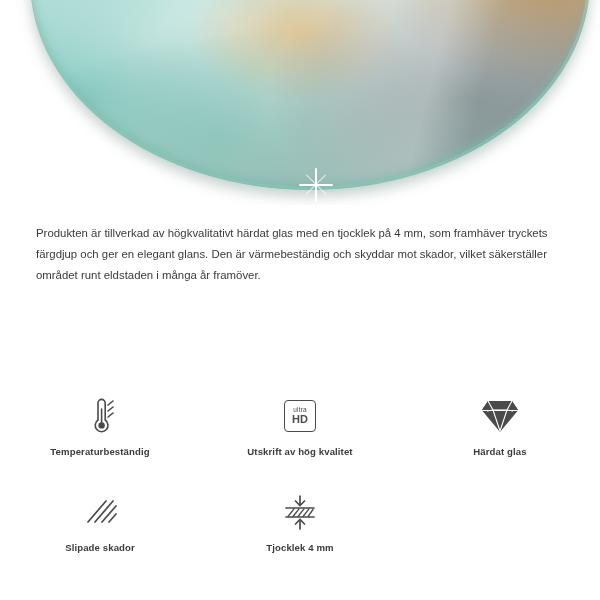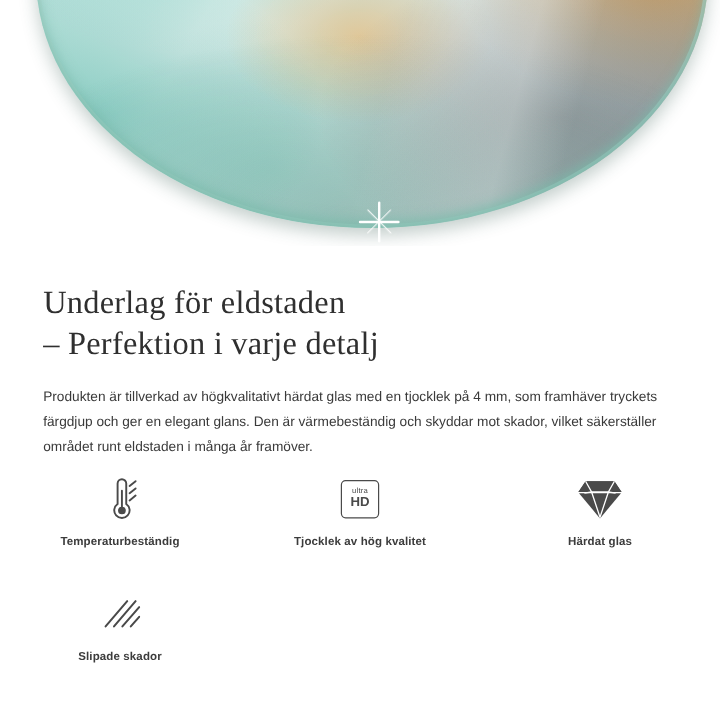--- a/index.html
+++ b/index.html
@@ -164,24 +164,20 @@
   <div class="hero-edge"></div>
   <div class="hero-sparkle">
     <span class="s-h"></span>
       <span class="s-v"></span>
       <span class="s-d1"></span>
       <span class="s-d2"></span>
   </div>
 </div>
 
 <div class="content">
-  <h1 class="headline">
-    <span>Underlag för eldstaden</span>
-    <span class="line2">– Perfektion i varje detalj</span>
-  </h1>
   <p class="body-copy">Produkten är tillverkad av högkvalitativt härdat glas med en tjocklek på 4 mm, som framhäver tryckets färgdjup och ger en elegant glans. Den är värmebeständig och skyddar mot skador, vilket säkerställer området runt eldstaden i många år framöver.</p>
 </div>
 
 <div class="features">
 
   <div class="feature">
     <div class="feature-icon">
       <svg width="34" height="40" viewBox="0 0 34 40" fill="none" stroke="#4a4a4a" stroke-width="1.6" stroke-linecap="round">
         <path d="M15 7a3.6 3.6 0 0 1 7.2 0v17a6.4 6.4 0 1 1-7.2 0z"></path>
         <circle cx="18.6" cy="29.4" r="3.2" fill="#4a4a4a" stroke="none"></circle>
@@ -194,21 +190,21 @@
     <div class="feature-label">Temperaturbeständig</div>
   </div>
 
   <div class="feature">
     <div class="feature-icon">
       <div class="ultrahd-box">
         <span class="u1">ultra</span>
         <span class="u2">HD</span>
       </div>
     </div>
-    <div class="feature-label">Tjocklek av hög kvalitet</div>
+    <div class="feature-label">Utskrift av hög kvalitet</div>
   </div>
 
 
   <div class="feature">
     <div class="feature-icon">
       <svg width="38" height="34" viewBox="0 0 38 34" fill="#4a4a4a">
         <path d="M19 33L1.5 12h35z"></path>
         <path d="M7 2h24l6 9H1z"></path>
         <path d="M7 2l-6 9h36l-6-9z" fill="#4a4a4a"></path>
         <g stroke="#ffffff" stroke-width="1.1" fill="none">
@@ -227,14 +223,34 @@
       <svg width="34" height="34" viewBox="0 0 34 34" fill="none" stroke="#4a4a4a" stroke-width="1.7" stroke-linecap="round">
         <line x1="5" y1="27" x2="23" y2="6"></line>
         <line x1="12" y1="27" x2="30" y2="6"></line>
         <line x1="19" y1="27" x2="33" y2="11"></line>
         <line x1="26" y1="27" x2="33" y2="19"></line>
       </svg>
     </div>
     <div class="feature-label">Slipade skador</div>
   </div>
 
+  <div class="feature">
+    <div class="feature-icon">
+      <svg width="36" height="38" viewBox="0 0 36 38" fill="none" stroke="#4a4a4a" stroke-width="1.7" stroke-linecap="round">
+        <line x1="18" y1="3" x2="18" y2="11"></line>
+        <path d="M13.5 8l4.5 4.5L22.5 8"></path>
+        <line x1="4" y1="15" x2="32" y2="15"></line>
+        <line x1="4" y1="24" x2="32" y2="24"></line>
+        <g stroke-width="1.3">
+          <line x1="6" y1="23.5" x2="12" y2="15.8"></line>
+          <line x1="11" y1="23.5" x2="17" y2="15.8"></line>
+          <line x1="16" y1="23.5" x2="22" y2="15.8"></line>
+          <line x1="21" y1="23.5" x2="27" y2="15.8"></line>
+          <line x1="26" y1="23.5" x2="31" y2="16.5"></line>
+        </g>
+        <line x1="18" y1="36" x2="18" y2="28"></line>
+        <path d="M13.5 31l4.5-4.5L22.5 31"></path>
+      </svg>
+    </div>
+    <div class="feature-label">Tjocklek 4 mm</div>
+  </div>
 
 </div>
 
 </body></html>

